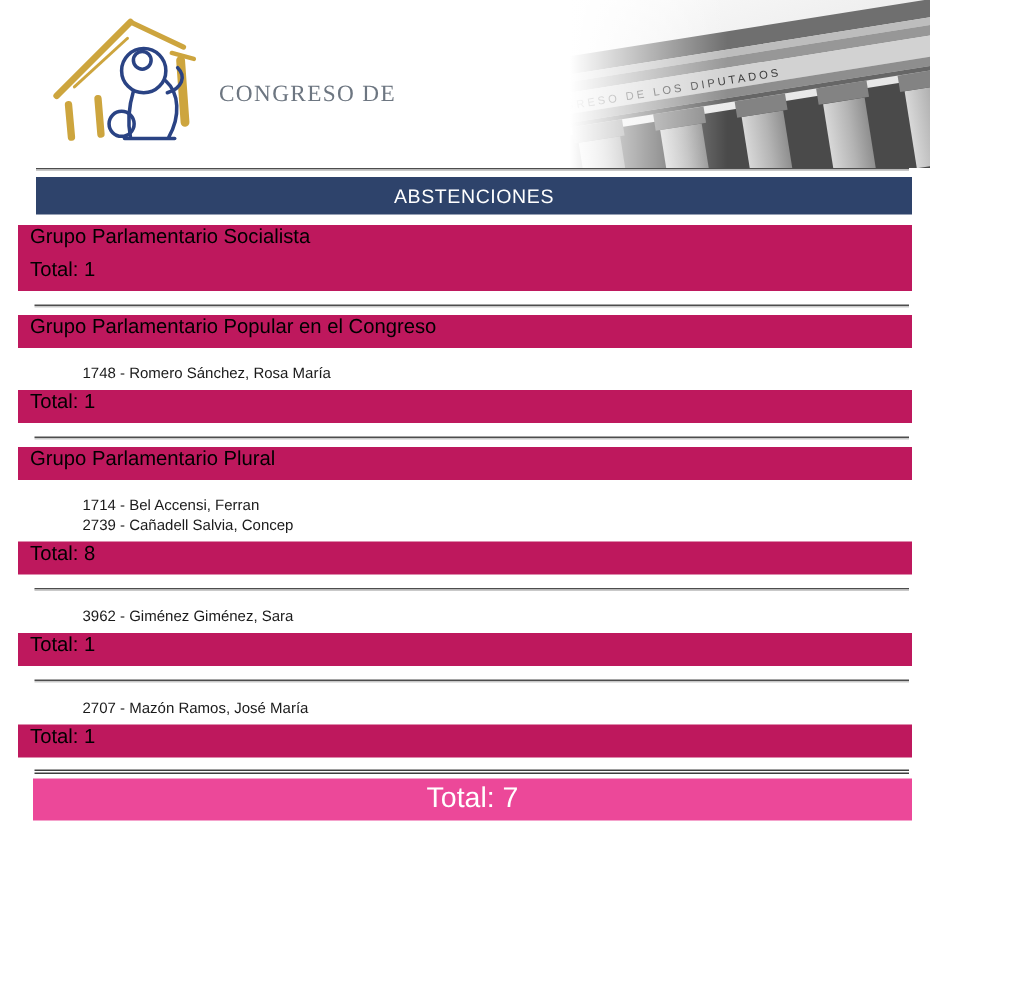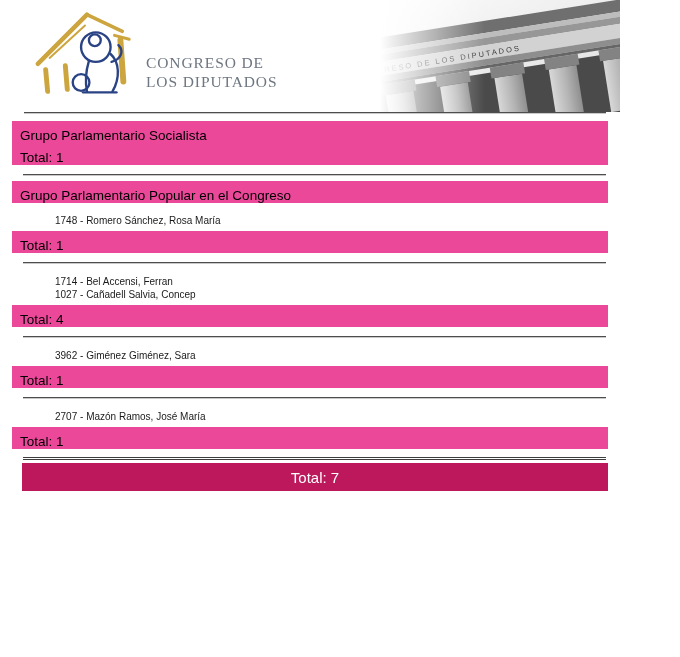--- a/index.html
+++ b/index.html
@@ -20,32 +20,32 @@
   }
   
   .rule-top { margin:0 14px 0 24px; height:1px; border-top:1px solid #4d4d4d; border-bottom:1px solid #c9c9c9; }
   .title-bar {
     margin:4px 12px 0 24px; height:25px; background:#2e436b; color:#ffffff;
     display:flex; align-items:center; justify-content:center;
     font-size:13px; letter-spacing:0.4px;
   }
   .content { padding:0 12px; }
   .bluebar {
-    background:#ec4899; height:22px; display:flex; align-items:flex-end;
+    background:#be185d; height:22px; display:flex; align-items:flex-start;
     padding-left:8px; font-size:13.5px; color:#000000;
   }
   .group-header { margin-top:7px; }
   .members { margin:11px 0 4px 43px; }
   .member { font-size:10px; line-height:13px; color:#1a1a1a; }
   .sep { margin:9px 2px 0 11px; height:1px; border-top:1px solid #4d4d4d; border-bottom:1px solid #c9c9c9; }
   .sep + .group .group-header { margin-top:5px; }
   .grand-sep { margin:8px 2px 0 11px; height:3px; background:#ffffff; border-top:1px solid #3e3e3e; border-bottom:1px solid #3e3e3e; }
   .grand-total {
-    margin:3px 12px 0 22px; height:28px; background:#be185d; color:#ffffff;
-    display:flex; align-items:center; justify-content:center; font-size:15px;
+    margin:3px 12px 0 22px; height:28px; background:#ec4899; color:#ffffff;
+    display:flex; align-items:center; justify-content:center; font-size:19px;
   }
 </style>
 </head>
 <body>
 
 <div class="page">
 
   <div class="header">
 
     <svg class="building" viewBox="0 0 300 112" preserveAspectRatio="none" aria-hidden="true">
@@ -118,27 +118,29 @@
           <circle cx="70" cy="36" r="6"></circle>
           <path d="M86 50 C95 58 96 74 88 88"></path>
           <path d="M64 57 C61 67 60 78 62 88"></path>
           <path d="M58 89 H92"></path>
           <circle cx="56" cy="79" r="8.5"></circle>
           <path d="M87 58 C97 55 100 47 94 41"></path>
         </g>
       </svg>
       <div class="logo-text">
         <div>CONGRESO DE</div>
-        <div>LOS DIPUTADOS</div>
       </div>
     </div>
   </div>
 
   <div class="rule-top"></div>
 
+  <div class="title-bar">
+    <span>ABSTENCIONES</span>
+  </div>
 
   <div class="content">
 
     <div class="group">
       <div class="bluebar group-header">
         <span>Grupo Parlamentario Socialista</span>
       </div>
       <div class="bluebar total-bar">
         <span>Total: 1</span>
       </div>
@@ -152,26 +154,29 @@
       <div class="members">
         <div class="member">1748 - Romero Sánchez, Rosa María</div>
       </div>
       <div class="bluebar total-bar">
         <span>Total: 1</span>
       </div>
     </div>
     <div class="sep"></div>
 
     <div class="group">
+      <div class="bluebar group-header">
+        <span>Grupo Parlamentario Plural</span>
+      </div>
       <div class="members">
         <div class="member">1714 - Bel Accensi, Ferran</div>
-        <div class="member">1027 - Cañadell Salvia, Concep</div>
-      </div>
-      <div class="bluebar total-bar">
-        <span>Total: 4</span>
+        <div class="member">2739 - Cañadell Salvia, Concep</div>
+      </div>
+      <div class="bluebar total-bar">
+        <span>Total: 8</span>
       </div>
     </div>
     <div class="sep"></div>
 
     <div class="group">
       <div class="members">
         <div class="member">3962 - Giménez Giménez, Sara</div>
       </div>
       <div class="bluebar total-bar">
         <span>Total: 1</span>

